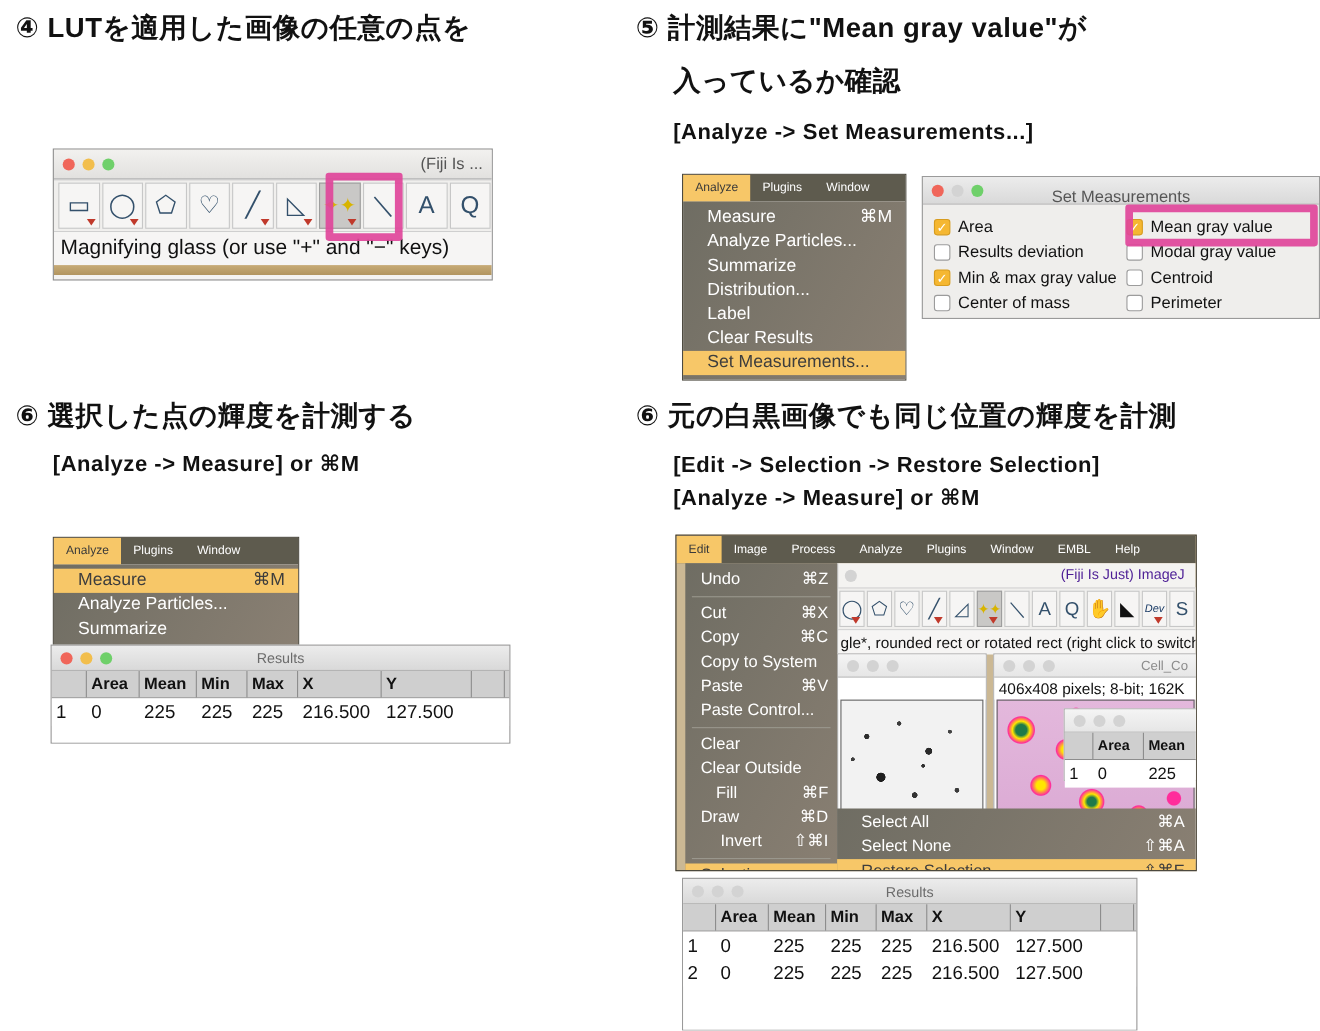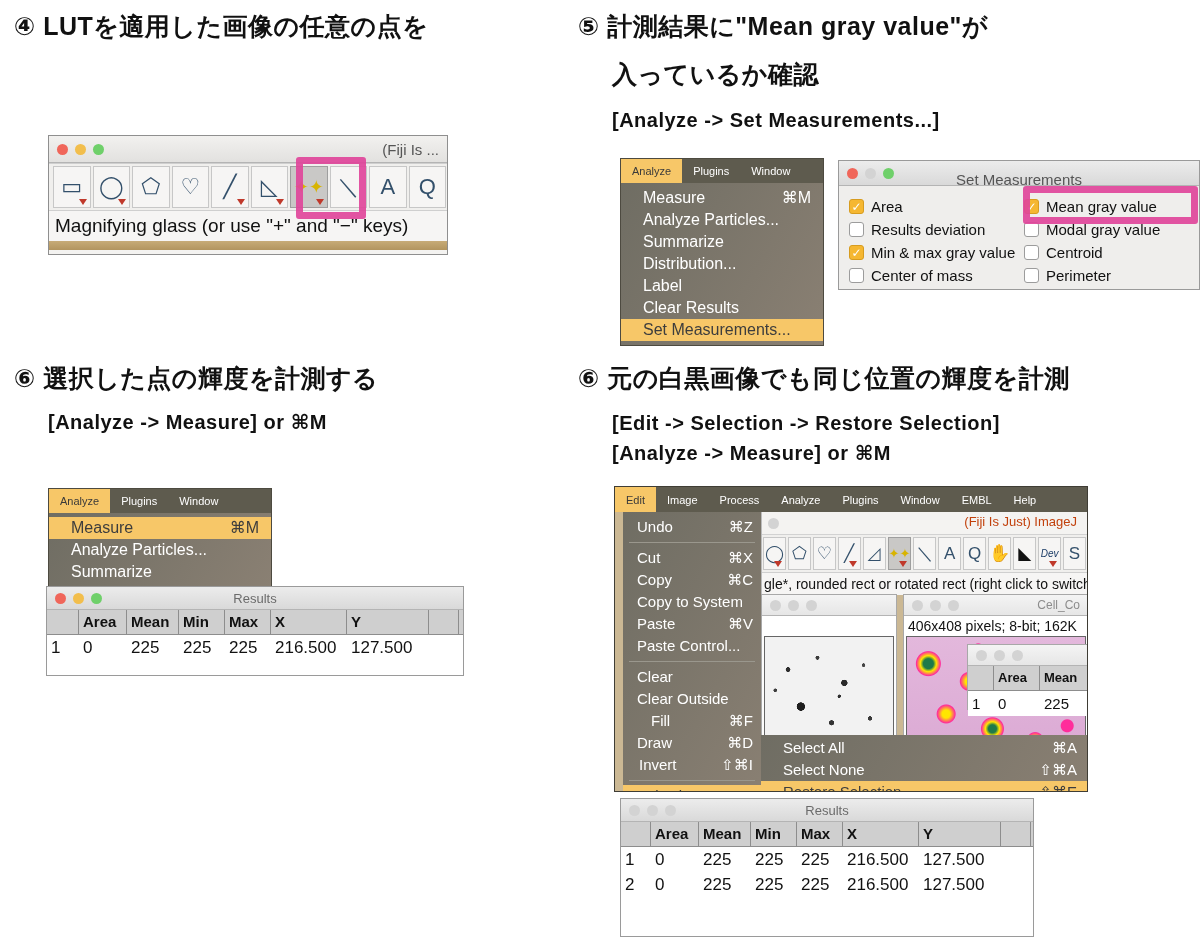--- a/index.html
+++ b/index.html
@@ -419,21 +419,21 @@
         <div class="mi">Analyze</div>
         <div class="mi">Plugins</div>
         <div class="mi">Window</div>
         <div class="mi">EMBL</div>
         <div class="mi">Help</div>
       </div>
 
     <div style="position:absolute;left:146px;top:25px;right:0;height:82px;background:#f4f3f1;border-left:1px solid #bbb;">
       <div style="height:22px;position:relative;">
         <span class="dot gray" style="position:absolute;left:6px;top:6px;"></span>
-        <div style="position:absolute;right:10px;top:2px;font-size:13px;color:#c2410c;">(Fiji Is Just) ImageJ</div>
+        <div style="position:absolute;right:10px;top:2px;font-size:13px;color:#4c1d95;">(Fiji Is Just) ImageJ</div>
       </div>
       <div class="toolrow" id="ij-tools" style="height:37px;border-top:1px solid #d2d2d2;padding-left:0;">
           <div class="tool" style="width: 31px; font-size: 17px;">
             <span style="color: rgb(51, 80, 107);">◯</span>
             <i class="tri"></i>
           </div>
           <div class="tool" style="width: 31px; font-size: 17px;">
             <span style="color: rgb(51, 80, 107);">⬠</span>
           </div>
           <div class="tool" style="width: 31px; font-size: 17px;">
@@ -562,21 +562,21 @@
           <span class="key"></span>
         </div>
         <div class="row" style="padding-left: 28px; padding-right: 8px;">
           <span>Fill</span>
           <span class="key">⌘F</span>
         </div>
         <div class="row" style="padding-left: 14px; padding-right: 8px;">
           <span>Draw</span>
           <span class="key">⌘D</span>
         </div>
-        <div class="row" style="padding-left: 16px; padding-right: 8px;">
+        <div class="row" style="padding-left: 32px; padding-right: 8px;">
           <span>Invert</span>
           <span class="key">⇧⌘I</span>
         </div>
         <div class="sep"></div>
         <div class="row hl" style="padding-left: 14px; padding-right: 8px;">
           <span>Selection</span>
           <span class="key arrowr">▶</span>
         </div>
       </div>
 

